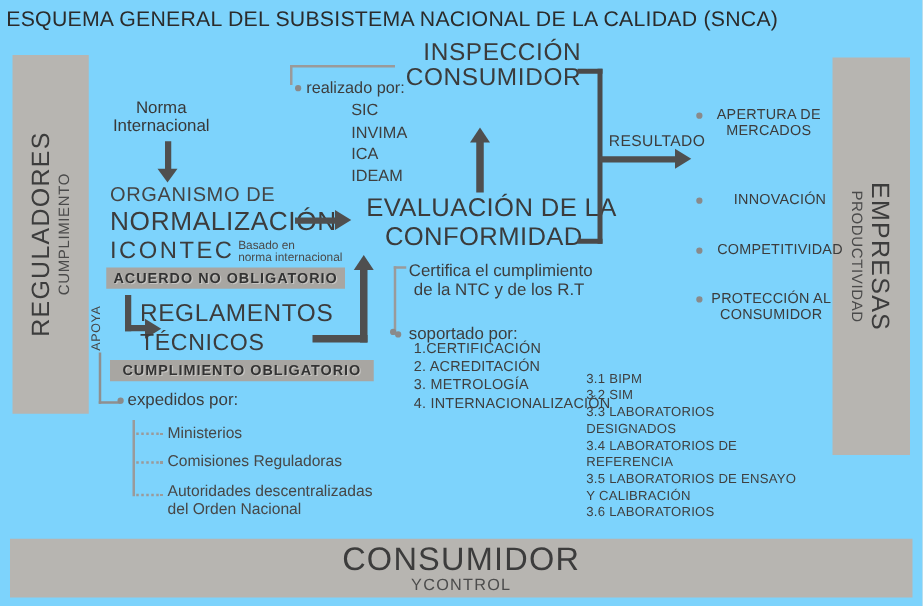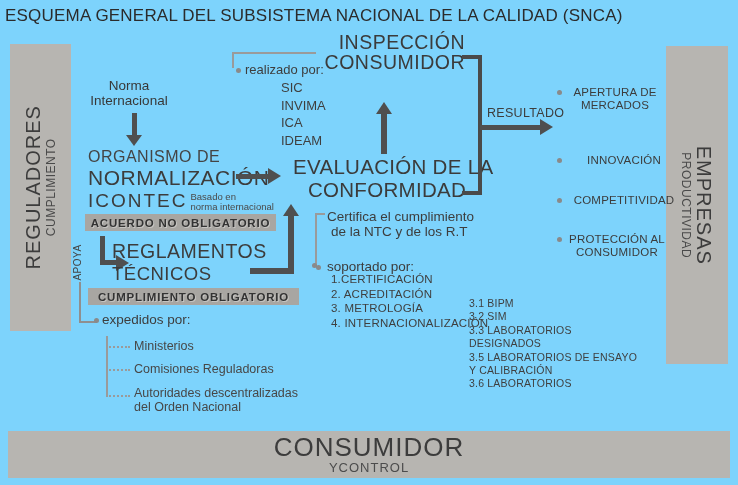--- a/index.html
+++ b/index.html
@@ -189,17 +189,18 @@
     <div>1.CERTIFICACIÓN</div>
     <div>2. ACREDITACIÓN</div>
     <div>3. METROLOGÍA</div>
     <div>4. INTERNACIONALIZACIÓN</div>
   </div>
 
   <div class="abs list10" style="left:469px;top:297px;width:176px;">
     <div>3.1 BIPM</div>
     <div>3.2 SIM</div>
     <div>3.3 LABORATORIOS DESIGNADOS</div>
+    <div>3.4 LABORATORIOS DE REFERENCIA</div>
     <div>3.5 LABORATORIOS DE ENSAYO Y CALIBRACIÓN</div>
     <div>3.6 LABORATORIOS</div>
   </div>
 
 </div>
 
 </body></html>

